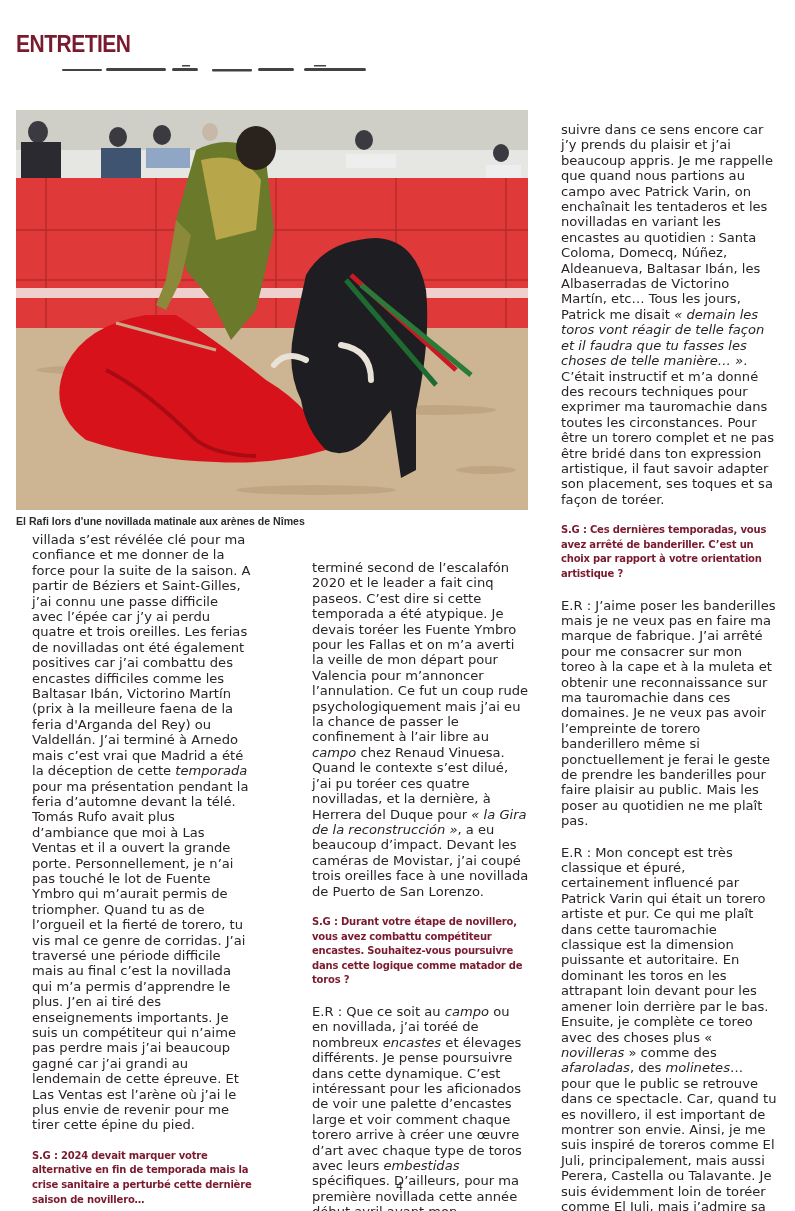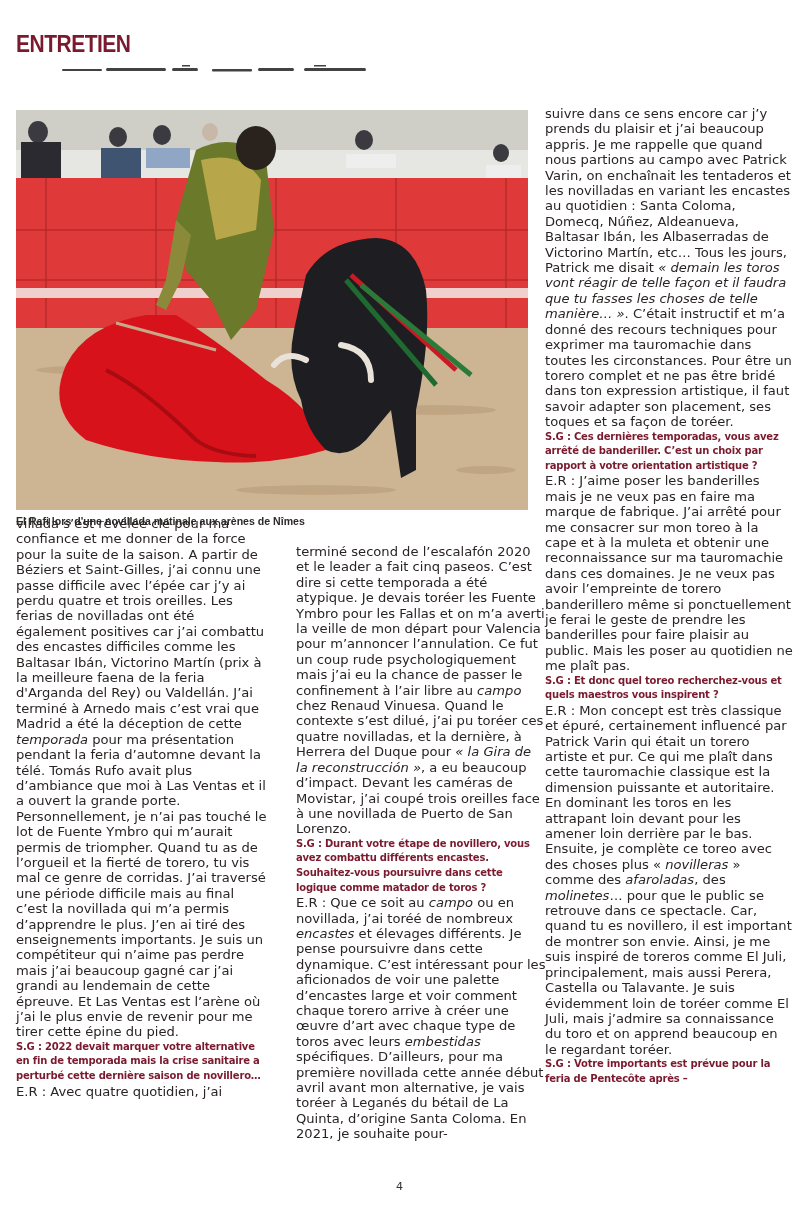--- a/index.html
+++ b/index.html
@@ -5,21 +5,21 @@
   html, body { margin:0; padding:0; background:#ffffff; }
   body { width:795px; height:1211px; position:relative; overflow:hidden;
          font-family:"DejaVu Sans", sans-serif; color:#2a2524; }
   .heading { position:absolute; left:16px; top:30px; font-family:"Liberation Sans", sans-serif;
              font-weight:bold; font-size:21px; letter-spacing:-0.5px; color:#7a1a2e; transform:scaleY(1.15); transform-origin:left top; }
   .scribble { position:absolute; left:62px; top:62px; width:310px; height:16px; }
   .photo { position:absolute; left:16px; top:110px; width:512px; height:400px; overflow:hidden; background:#d9c9b1; }
   .caption { position:absolute; left:16px; top:515px; font-family:"Liberation Sans", sans-serif; font-weight:bold;
              font-size:11.5px; color:#2e2a2a; transform:scaleX(0.92); transform-origin:left top; }
   .col { position:absolute; font-size:13.1px; line-height:15.4px; }
-  .col p { margin:0; }
+  .col p { margin:16px; }
   .c1 { left:16px; top:516px; width:252px; }
   .c2 { left:296px; top:544px; width:250px; }
   .c3 { left:545px; top:106px; width:248px; }
   .q { color:#7a1a2e; font-family:"DejaVu Sans", sans-serif; font-weight:bold; font-size:10px; line-height:14.6px; margin:14px 0 0 0; letter-spacing:-0.2px; }
   .er { font-weight:normal; }
   em { font-style:italic; }
   .pagenum { position:absolute; left:396px; top:1180px; font-size:11px; color:#333; }
 </style>
 </head>
 <body>
@@ -92,32 +92,31 @@
       <line x1="335" y1="165" x2="440" y2="260" stroke="#c81a24" stroke-width="5"></line>
       <line x1="345" y1="175" x2="455" y2="265" stroke="#2a7a3a" stroke-width="5"></line>
       <line x1="330" y1="170" x2="420" y2="275" stroke="#1e6a30" stroke-width="5"></line>
     </g>
   </svg>
 </div>
 <div class="caption">El Rafi lors d'une novillada matinale aux arènes de Nîmes</div>
 
 <div class="col c1">
   <p><span>villada s’est révélée clé pour ma confiance et me donner de la force pour la suite de la saison. A partir de Béziers et Saint-Gilles, j’ai connu une passe difficile avec l’épée car j’y ai perdu quatre et trois oreilles. Les ferias de novilladas ont été également positives car j’ai combattu des encastes difficiles comme les Baltasar Ibán, Victorino Martín (prix à la meilleure faena de la feria d'Arganda del Rey) ou Valdellán. J’ai terminé à Arnedo mais c’est vrai que Madrid a été la déception de cette</span> <em>temporada</em> <span>pour ma présentation pendant la feria d’automne devant la télé. Tomás Rufo avait plus d’ambiance que moi à Las Ventas et il a ouvert la grande porte.  Personnellement, je n’ai pas touché le lot de Fuente Ymbro qui m’aurait permis de triompher. Quand tu as de l’orgueil et la fierté de torero, tu vis mal ce genre de corridas. J’ai traversé une période difficile mais au final c’est la novillada qui m’a permis d’apprendre le plus. J’en ai tiré des enseignements importants. Je suis un compétiteur qui n’aime pas perdre mais j’ai beaucoup gagné car j’ai grandi au lendemain de cette épreuve. Et Las Ventas est l’arène où j’ai le plus envie de revenir pour me tirer cette épine du pied.</span></p>
-  <p class="q">S.G : 2022 devait marquer votre alternative en fin de temporada mais la crise sanitaire a perturbé cette dernière saison de novillero…</p>
+  <p class="q">S.G : 2024 devait marquer votre alternative en fin de temporada mais la crise sanitaire a perturbé cette dernière saison de novillero…</p>
   <p><span class="er">E.R</span><span> : Avec quatre quotidien, j’ai</span></p>
 </div>
 
 <div class="col c2">
   <p><span>terminé second de l’escalafón 2020 et le leader a fait cinq paseos. C’est dire si cette temporada a été atypique. Je devais toréer les Fuente Ymbro pour les Fallas et on m’a averti la veille de mon départ pour Valencia pour m’annoncer l’annulation. Ce fut un coup rude psychologiquement mais j’ai eu la chance de passer le confinement à l’air libre au</span> <em>campo</em> <span>chez Renaud Vinuesa. Quand le contexte s’est dilué, j’ai pu toréer ces quatre novilladas, et la dernière, à Herrera del Duque pour</span> <em>« la Gira de la reconstrucción »</em><span>, a eu beaucoup d’impact. Devant les caméras de Movistar, j’ai coupé trois oreilles face à une novillada de Puerto de San Lorenzo.</span></p>
-  <p class="q">S.G : Durant votre étape de novillero, vous avez combattu différents encastes. Souhaitez-vous poursuivre dans cette logique comme matador de toros ?</p>
+  <p class="q">S.G : Durant votre étape de novillero, vous avez combattu compétiteur encastes. Souhaitez-vous poursuivre dans cette logique comme matador de toros ?</p>
   <p><span class="er">E.R</span><span> : Que ce soit au</span> <em>campo</em> <span>ou en novillada, j’ai toréé de nombreux</span> <em>encastes</em> <span>et élevages différents. Je pense poursuivre dans cette dynamique. C’est intéressant pour les aficionados de voir une palette d’encastes large et voir comment chaque torero arrive à créer une œuvre d’art avec chaque type de toros avec leurs</span> <em>embestidas</em> <span>spécifiques. D’ailleurs, pour ma première novillada cette année début avril avant mon alternative, je vais toréer à Leganés du bétail de La Quinta, d’origine Santa Coloma. En 2021, je souhaite pour-</span></p>
 </div>
 
 <div class="col c3">
   <p><span>suivre dans ce sens encore car j’y prends du plaisir et j’ai beaucoup appris. Je me rappelle que quand nous partions au campo avec Patrick Varin, on enchaînait les tentaderos et les novilladas en variant les encastes au quotidien : Santa Coloma, Domecq, Núñez, Aldeanueva, Baltasar Ibán, les Albaserradas de Victorino Martín, etc… Tous les jours, Patrick me disait</span> <em>« demain les toros vont réagir de telle façon et il faudra que tu fasses les choses de telle manière… »</em><span>. C’était instructif et m’a donné des recours techniques pour exprimer ma tauromachie dans toutes les circonstances. Pour être un torero complet et ne pas être bridé dans ton expression artistique, il faut savoir adapter son placement, ses toques et sa façon de toréer.</span></p>
   <p class="q">S.G : Ces dernières temporadas, vous avez arrêté de banderiller. C’est un choix par rapport à votre orientation artistique ?</p>
   <p><span class="er">E.R</span><span> : J’aime poser les banderilles mais je ne veux pas en faire ma marque de fabrique. J’ai arrêté pour me consacrer sur mon toreo à la cape et à la muleta et obtenir une reconnaissance sur ma tauromachie dans ces domaines. Je ne veux pas avoir l’empreinte de torero banderillero même si ponctuellement je ferai le geste de prendre les banderilles pour faire plaisir au public. Mais les poser au quotidien ne me plaît pas.</span></p>
-  <p class="q">S.G : Et donc quel toreo recherchez-vous et quels maestros vous inspirent ?</p>
   <p><span class="er">E.R</span><span> : Mon concept est très classique et épuré, certainement influencé par Patrick Varin qui était un torero artiste et pur. Ce qui me plaît dans cette tauromachie classique est la dimension puissante et autoritaire. En dominant les toros en les attrapant loin devant pour les amener loin derrière par le bas. Ensuite, je complète ce toreo avec des choses plus «</span> <em>novilleras</em> <span>» comme des</span> <em>afaroladas</em><span>, des</span> <em>molinetes</em><span>… pour que le public se retrouve dans ce spectacle. Car, quand tu es novillero, il est important de montrer son envie. Ainsi, je me suis inspiré de toreros comme El Juli, principalement, mais aussi Perera, Castella ou Talavante. Je suis évidemment loin de toréer comme El Juli, mais j’admire sa connaissance du toro et on apprend beaucoup en le regardant toréer.</span></p>
   <p class="q">S.G : Votre importants est prévue pour la feria de Pentecôte après –</p>
 </div>
 
 <div class="pagenum">4</div>
 
 </body></html>

